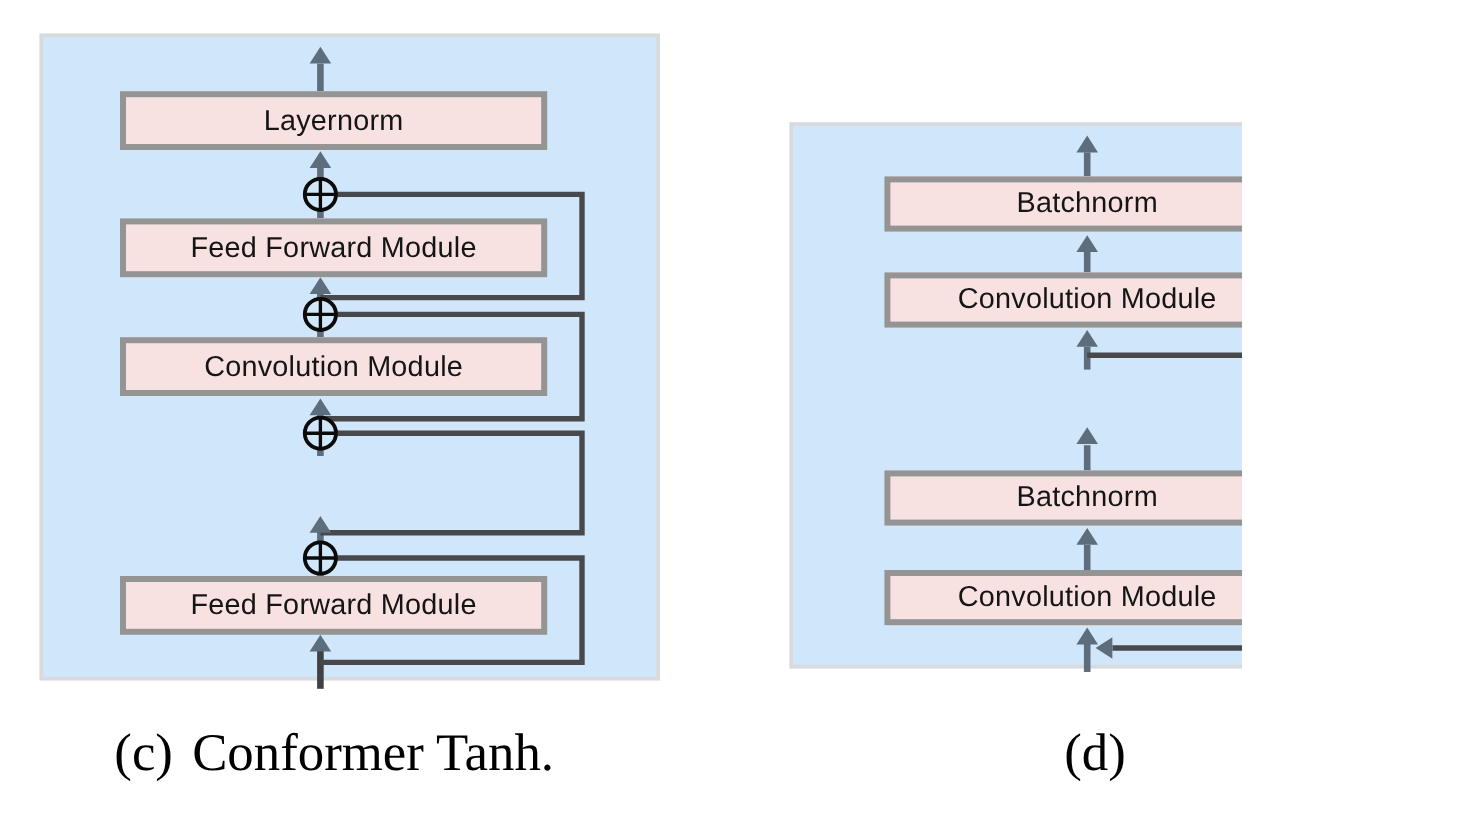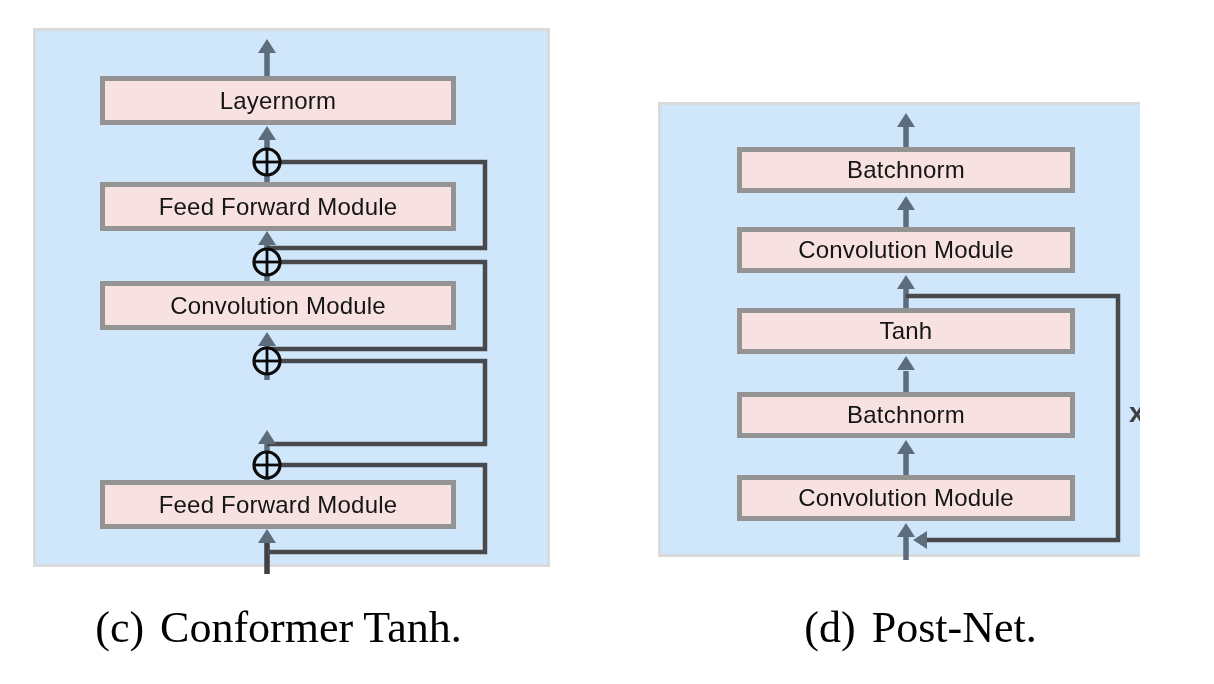--- a/index.html
+++ b/index.html
@@ -1,17 +1,17 @@
 <!DOCTYPE html>
 <html><head>
 <meta charset="utf-8">
 <style>
   html,body{margin:0;padding:0;background:#ffffff;}
   .canvas{
-    position:relative;width:1140px;height:684px;background:#ffffff;
+    position:relative;width:1035px;height:684px;background:#ffffff;
     font-family:"Liberation Sans",sans-serif;overflow:hidden;
   }
   .panel{
     position:absolute;background:#d0e7fb;border:3px solid #d9dadc;
     box-sizing:border-box;overflow:visible;
   }
   .panel-conformer{left:33px;top:28px;width:517px;height:539px;}
   .panel-postnet{left:658px;top:102px;width:525px;height:455px;}
   .wiring{position:absolute;left:0;top:0;overflow:visible;pointer-events:none;}
   .block{
@@ -119,29 +119,27 @@
         <polygon points="245,170 236,184 254,184"></polygon>
         <polygon points="245,251 236,265 254,265"></polygon>
         <polygon points="245,335 236,349 254,349"></polygon>
         <polygon points="245,418 236,432 254,432"></polygon>
         <polygon points="252,435 266,426 266,444"></polygon>
       </g>
     </svg>
 
     <div class="block block-postnet" style="top:42px">Batchnorm</div>
     <div class="block block-postnet" style="top:122px">Convolution Module</div>
-    <div class="block block-postnet" style="top:203px">Tanh</div>
     <div class="block block-postnet" style="top:287px">Batchnorm</div>
     <div class="block block-postnet" style="top:370px">Convolution Module</div>
 
     <div class="repeat-label">x4</div>
   </div>
 
   <div class="caption caption-c">
     <span class="cap-label">(c)</span>
     <span>Conformer Tanh.</span>
   </div>
   <div class="caption caption-d">
     <span class="cap-label">(d)</span>
-    <span>Post-Net.</span>
   </div>
 
 </div>
 
 </body></html>

